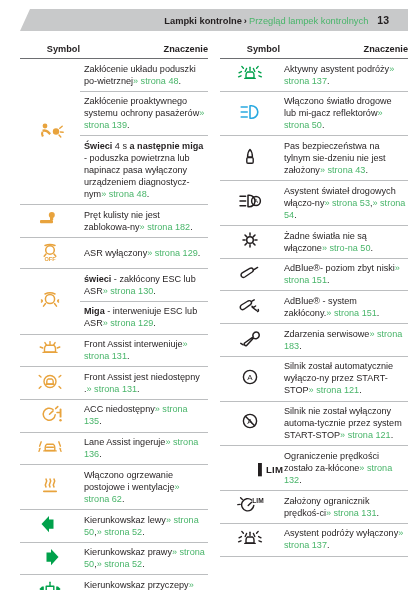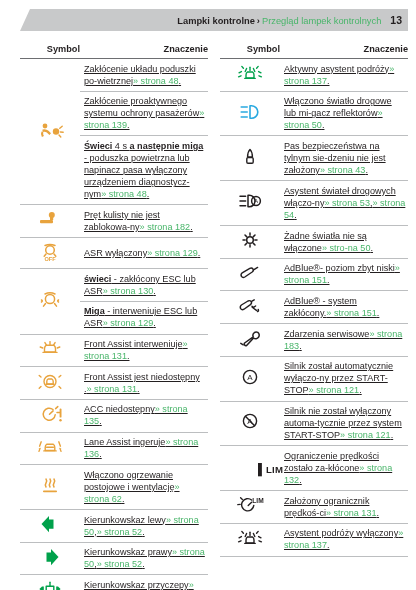--- a/index.html
+++ b/index.html
@@ -23,21 +23,21 @@
     margin: 9px 8px 0 20px;
   }
   .header-band {
     position: absolute;
     left: 0; top: 0; right: 0; bottom: 0;
     background: #c8c9ca;
     clip-path: polygon(10px 0, 100% 0, 100% 100%, 0 100%);
   }
   .header-text {
     position: absolute;
-    right: 6px;
+    right: 19px;
     top: 0;
     height: 22px;
     line-height: 22px;
     white-space: nowrap;
     font-size: 9.3px;
   }
   .hdr-chapter {
     font-weight: bold;
     color: #231f20;
   }
@@ -84,21 +84,20 @@
     color: #231f20;
     vertical-align: bottom;
   }
   .sym-table th.th-sym { padding-left: 8px; }
   .sym-table th.th-mean { padding-left: 4px; }
 
   .sym-table td {
     border-bottom: 0.9px solid #bcbec0;
     vertical-align: middle;
     padding: 0;
-    text-decoration: underline;
   }
 
   td.cell-sym {
     text-align: center;
     vertical-align: middle;
     padding: 2px 2px;
   }
   td.cell-mean {
     padding: 3.5px 2px 4px 4px;
     font-size: 9.1px;

